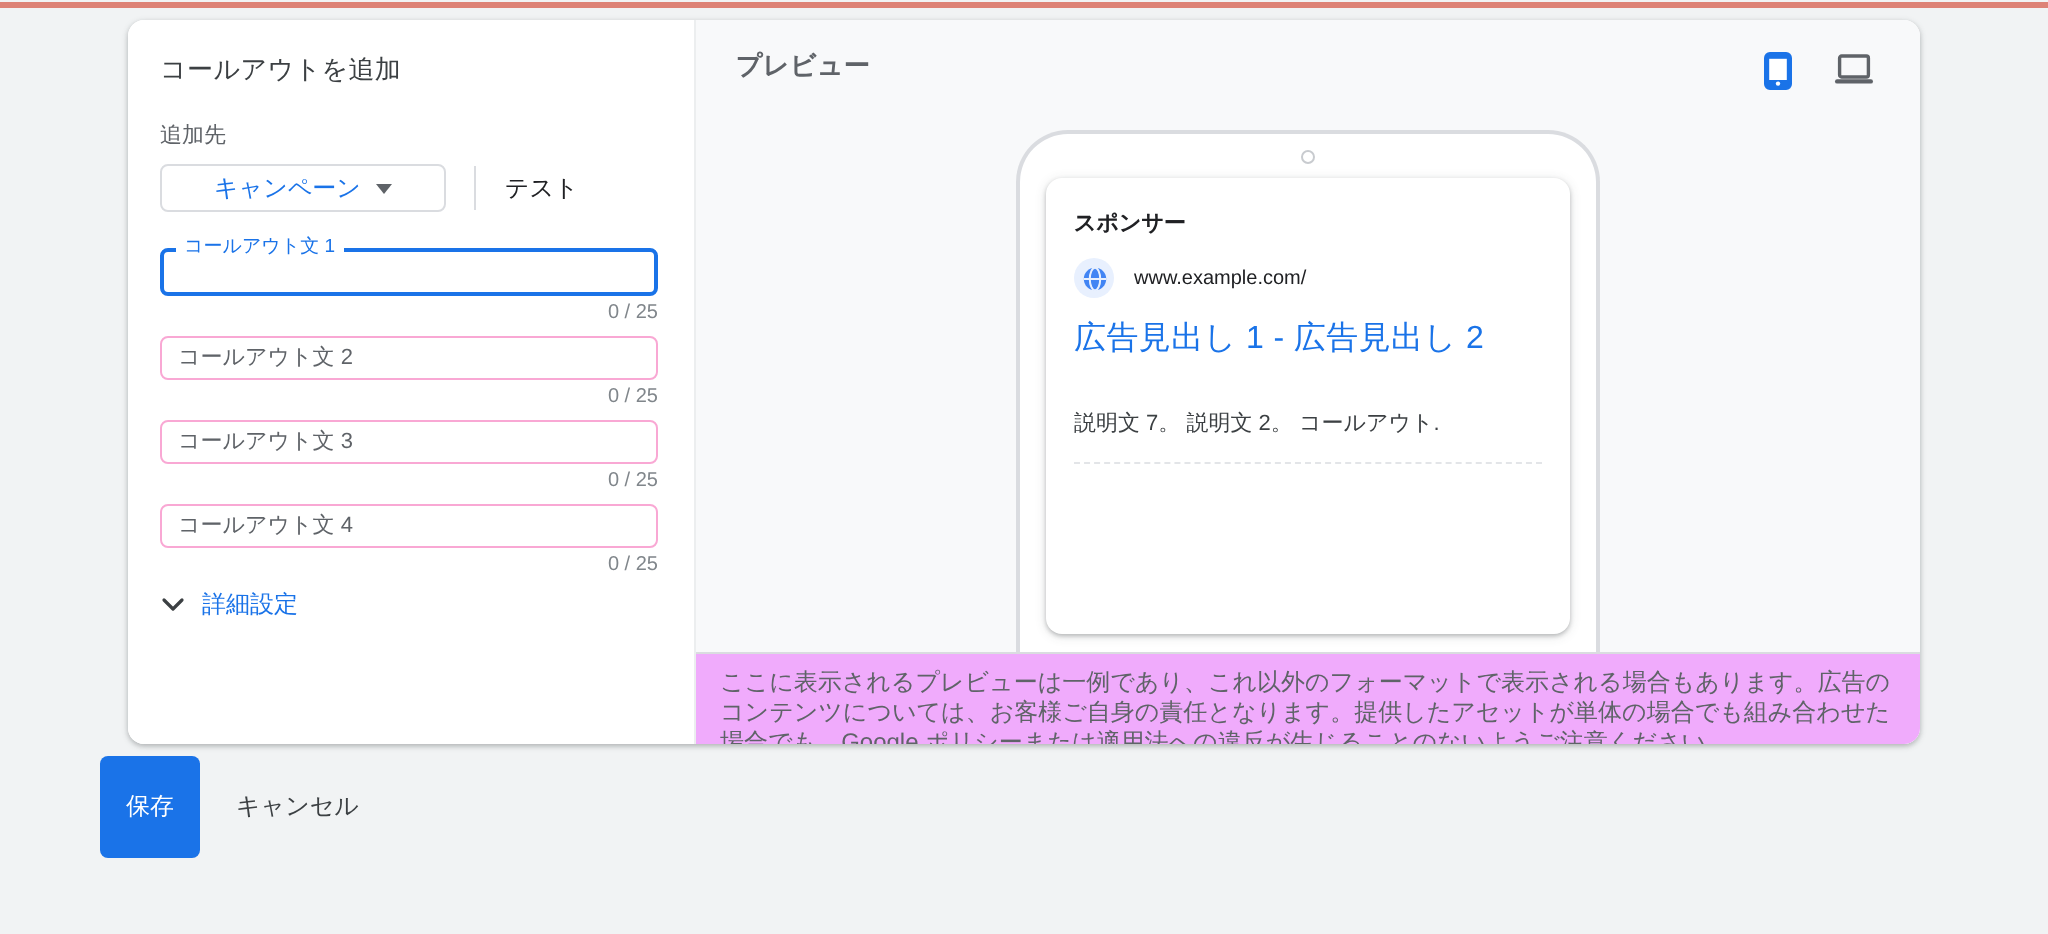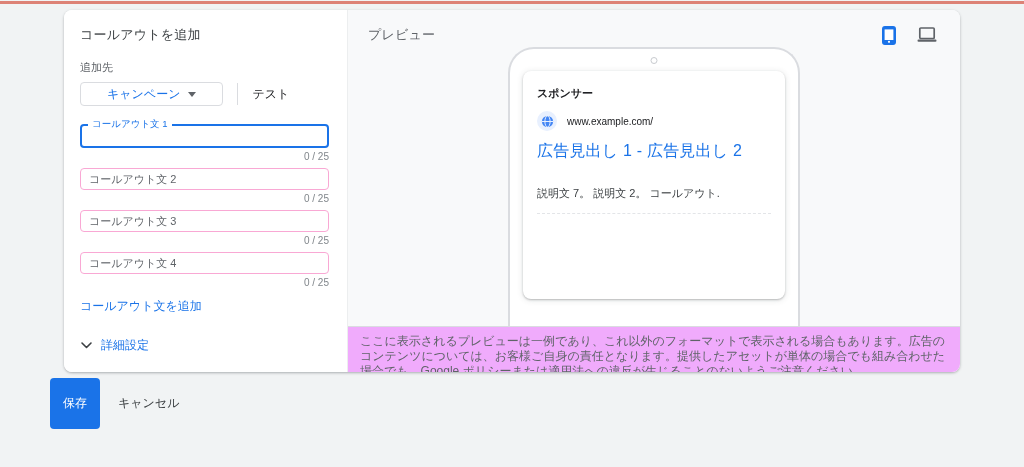--- a/index.html
+++ b/index.html
@@ -35,27 +35,27 @@
   .float-label { position:absolute; top:-6px; left:8px; background:#fff; padding:0 4px;
     font-size:9.5px; color:#1a73e8; line-height:11px; }
   .counter { width:249px; text-align:right; font-size:10px; color:#80868b; margin:3px 0 6px 0; }
 
   .add-link { font-size:12px; color:#1a73e8; font-weight:500; cursor:pointer; margin:4px 0 22px 0; display:inline-block; }
   .advanced-row { display:flex; align-items:center; gap:8px; cursor:pointer; }
   .advanced-label { font-size:12px; color:#1a73e8; font-weight:500; }
 
   
   .right-panel { flex:1; background:#f8f9fa; position:relative; border-left:1px solid #eceeef; }
-  .preview-header { display:flex; align-items:center; justify-content:space-between; padding:14px 16px 0 20px; }
+  .preview-header { display:flex; align-items:flex-start; justify-content:space-between; padding:14px 16px 0 20px;font-weight:bold; }
   .preview-title { font-size:13px; color:#5f6368; letter-spacing:.2px; }
   .device-toggle { display:flex; align-items:center; gap:16px; padding-right:6px; }
   .dev-btn { cursor:pointer; display:flex; align-items:center; justify-content:center; width:22px; height:22px; }
 
   .preview-viewport { position:absolute; left:0; right:0; top:0; bottom:46px; overflow:hidden; }
-  .phone { position:absolute; left:50%; transform:translateX(-50%); top:37px; width:292px; height:300px;
+  .phone { position:absolute; left:50%; transform:translateX(-50%); top:55px; width:292px; height:300px;
     background:#fff; border:2px solid #dadce0; border-bottom:none; border-radius:26px 26px 0 0; }
   .camera-dot { position:absolute; left:50%; transform:translateX(-50%); top:8px; width:7px; height:7px;
     border:1.5px solid #c8cbcf; border-radius:50%; background:#fff; }
   .ad-card { position:absolute; left:13px; right:13px; top:22px; height:228px; background:#fff;
     border-radius:8px; box-shadow:0 1px 2px rgba(60,64,67,.3), 0 1px 6px rgba(60,64,67,.15); padding:15px 14px; }
   .sponsored { font-size:11px; font-weight:bold; color:#202124; margin-bottom:10px; }
   .url-row { display:flex; align-items:center; gap:10px; margin-bottom:10px; }
   .globe-badge { width:20px; height:20px; border-radius:50%; background:#e8f0fe; display:flex;
     align-items:center; justify-content:center; flex:0 0 20px; }
   .display-url { font-size:10px; color:#202124; }
@@ -115,23 +115,20 @@
       <div class="counter">0 / 25</div>
     </div>
 
     <div class="field-block">
       <div class="text-field">
         <input type="text" placeholder="コールアウト文 4" style="">
       </div>
       <div class="counter">0 / 25</div>
     </div>
 
-    <div>
-      <span class="add-link">コールアウト文を追加</span>
-    </div>
 
     <div class="advanced-row">
       <span style="display:flex;">
         <svg width="13" height="13" viewBox="0 0 13 13">
             <polyline points="2,4 6.5,8.5 11,4" fill="none" stroke="#3c4043" stroke-width="1.6" stroke-linecap="round" stroke-linejoin="round"></polyline>
           </svg>
       </span>
       <span class="advanced-label">詳細設定</span>
     </div>
   </div>

